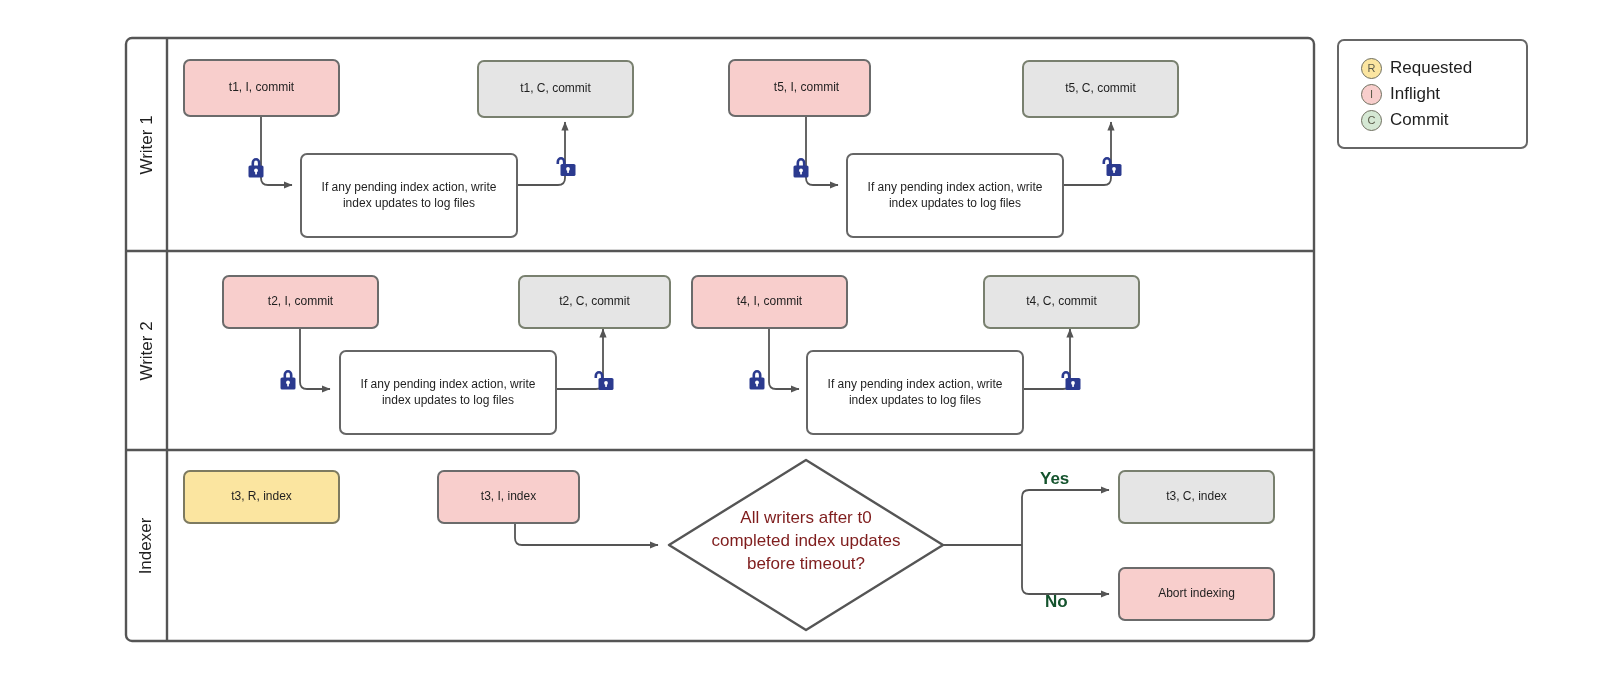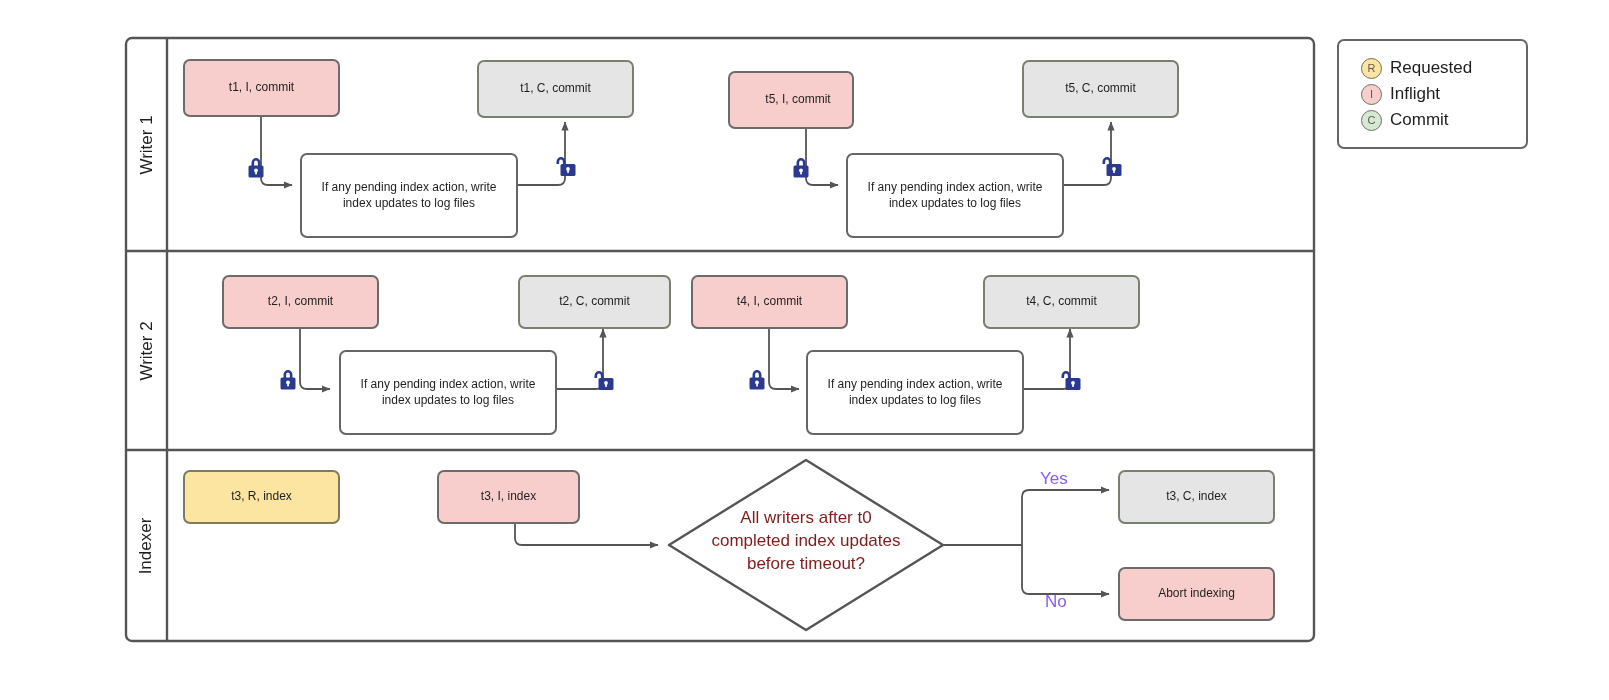--- a/index.html
+++ b/index.html
@@ -49,22 +49,23 @@
     color: #1f1f1f;
     white-space: nowrap;
     transform-origin: center center;
     display: flex;
     align-items: center;
     justify-content: center;
   }
   .edge-label {
     position: absolute;
     font-size: 17px;
-    color: #8b5cf6;
+    color: #14532d;
     white-space: nowrap;
+    font-weight: bold;
   }
   .diamond-text {
     position: absolute;
     font-size: 17px;
     color: #7f1d1d;
     text-align: center;
     line-height: 1.34;
     white-space: nowrap;
   }
   .legend-row {
@@ -228,21 +229,21 @@
   <div class="lane-label" style="left:126px; top:450px; width:41px; height:191px;">
     <span style="transform:rotate(-90deg);">Indexer</span>
   </div>
 
   <div class="htmlbox inflight" style="left:183px; top:59px; width:157px; height:58px;">t1, I, commit</div>
 
   <div class="htmlbox commit" style="left:477px; top:60px; width:157px; height:58px;">t1, C, commit</div>
 
   <div class="htmlbox plain" style="left:300px; top:153px; width:218px; height:85px;">If any pending index action, write index updates to log files</div>
 
-  <div class="htmlbox inflight" style="left:728px; top:71px; width:126px; height:58px;padding-left:20px;">t5, I, commit</div>
+  <div class="htmlbox inflight" style="left:728px; top:59px; width:143px; height:58px;padding-left:20px;">t5, I, commit</div>
 
   <div class="htmlbox commit" style="left:1022px; top:60px; width:157px; height:58px;">t5, C, commit</div>
 
   <div class="htmlbox plain" style="left:846px; top:153px; width:218px; height:85px;">If any pending index action, write index updates to log files</div>
 
   <div class="htmlbox inflight" style="left:222px; top:275px; width:157px; height:54px;">t2, I, commit</div>
 
   <div class="htmlbox commit" style="left:518px; top:275px; width:153px; height:54px;">t2, C, commit</div>
 
   <div class="htmlbox plain" style="left:339px; top:350px; width:218px; height:85px;">If any pending index action, write index updates to log files</div>

